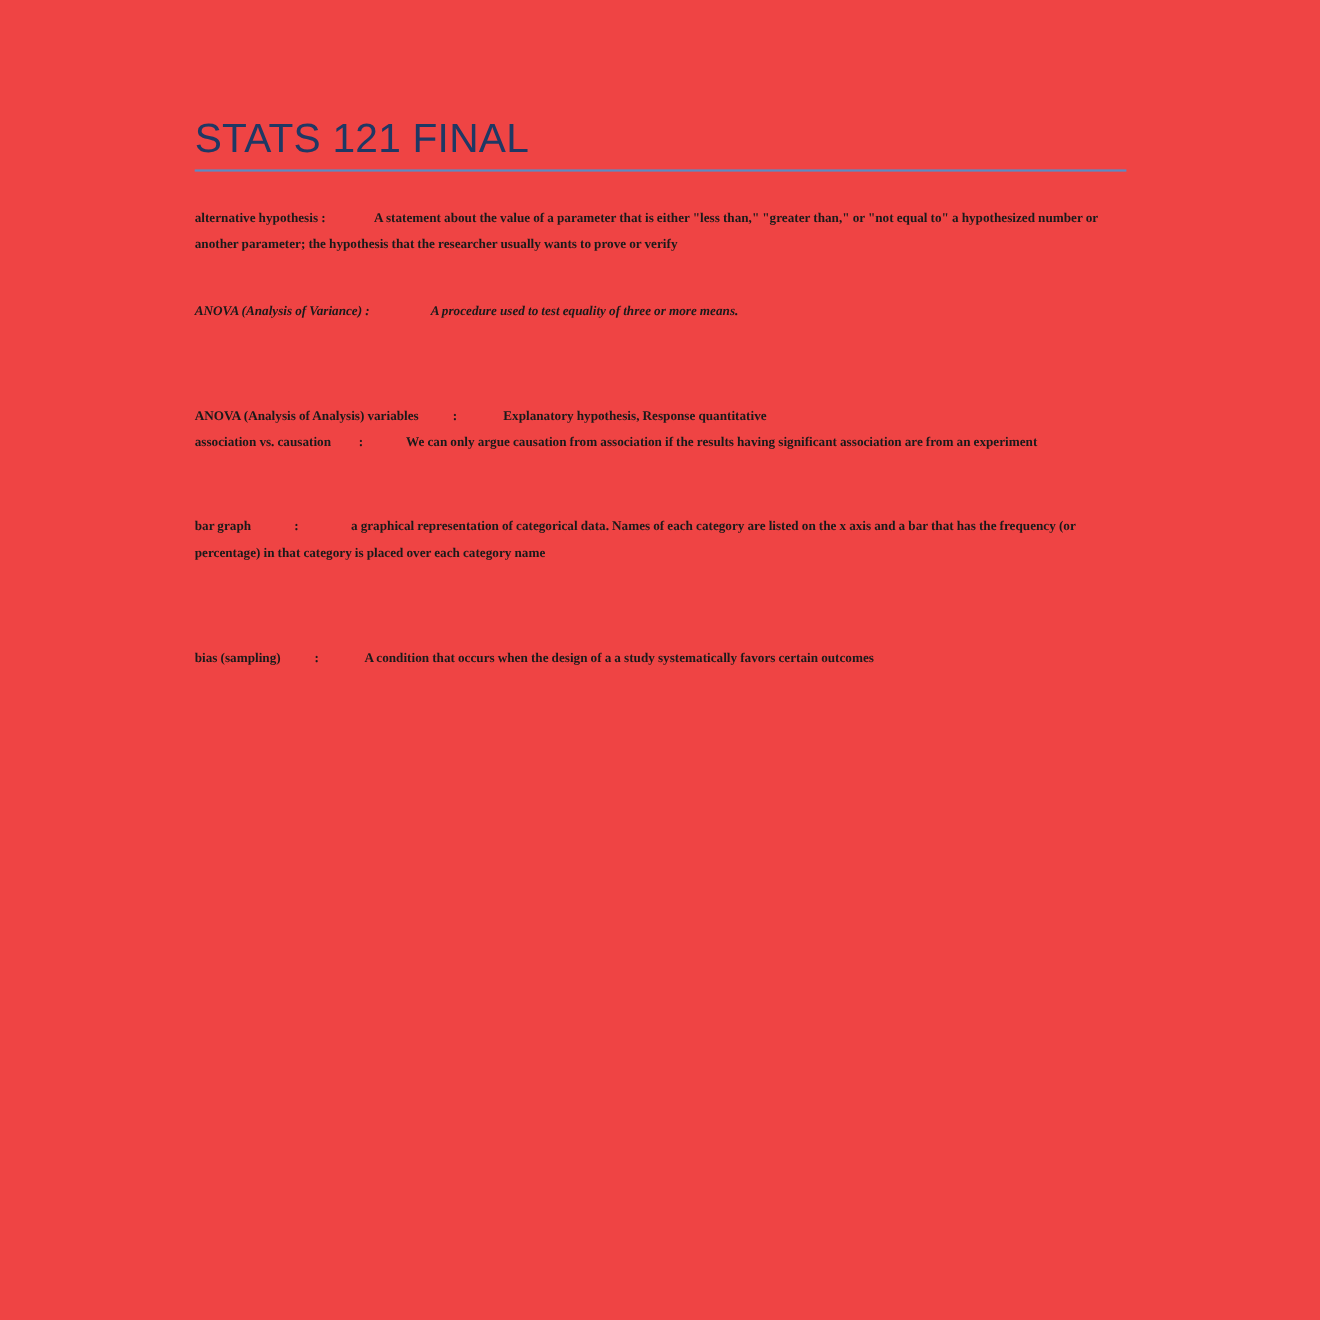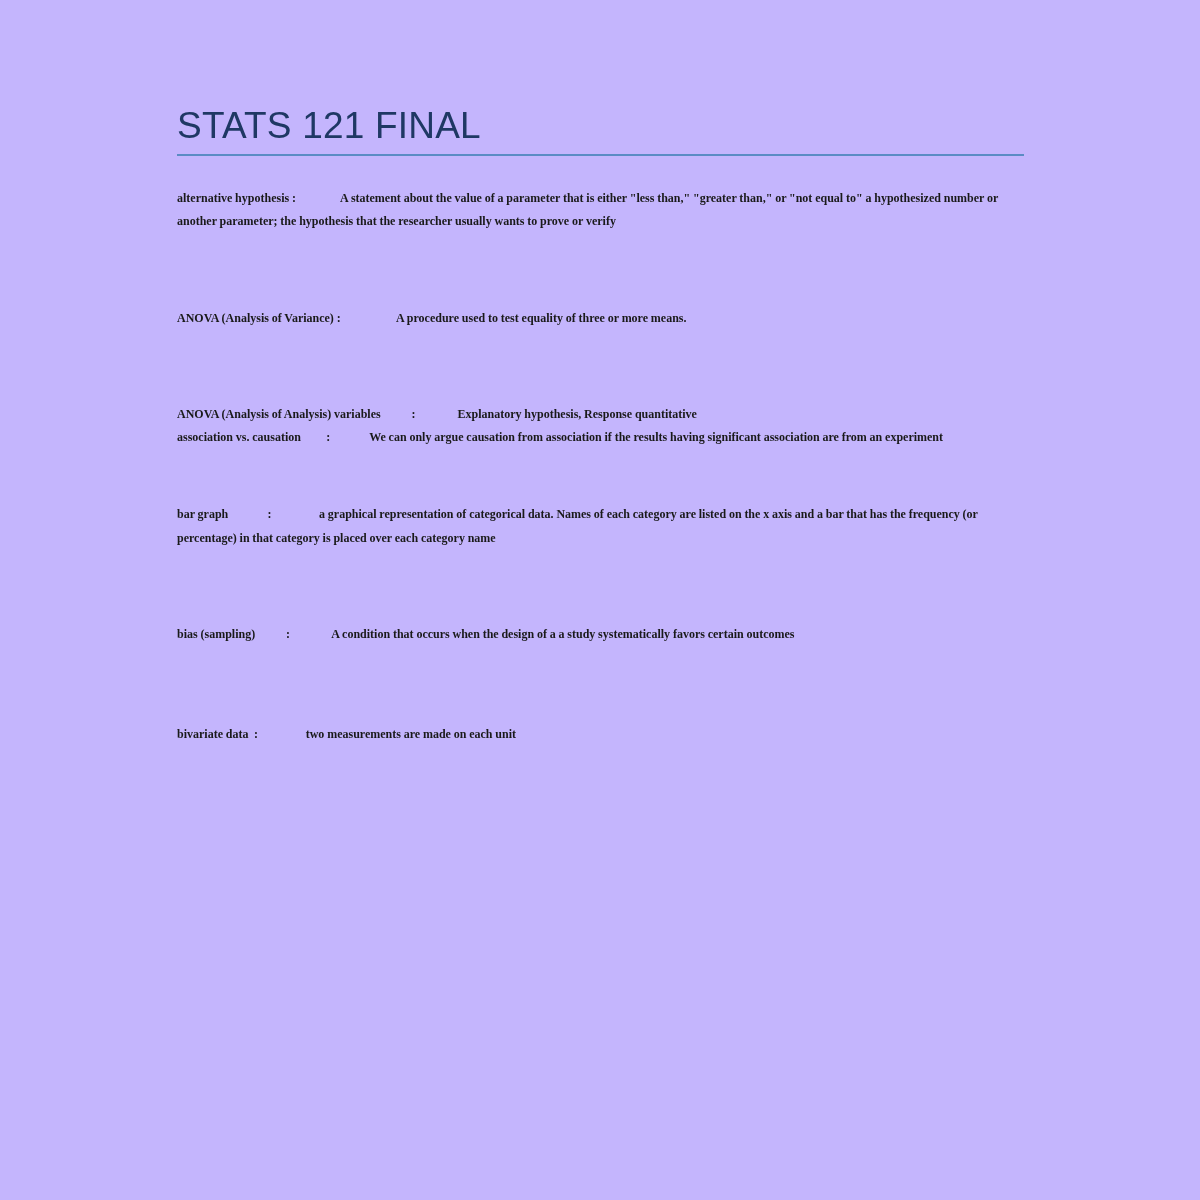--- a/index.html
+++ b/index.html
@@ -65,35 +65,35 @@
     font-size: 12px;
     line-height: 23.3px;
     color: #1a1a1a;
     font-weight: 600;
     text-align: left;
     word-spacing: -0.2px;
   }
 
   
   .entry-1 { margin-top: 31px; }
-  .entry-2 { margin-top: 73px; }
+  .entry-2 { margin-top: 37px; font-style: italic; }
   .entry-3 { margin-top: 73px; }
   .entry-4 { }
   .entry-5 { margin-top: 54px; }
   .entry-6 { margin-top: 73px; }
   .entry-7 { margin-top: 77px; }
 
   .term      { white-space: pre; }
   .separator { white-space: pre; }
   .definition{ }
 </style>
 </head>
 <body>
 
-<div class="page" style="background: #c4b5fd;">
+<div class="page" style="background: #ef4444;">
   <div class="doc">
 
     <h1 class="doc-title" style="color: rgb(31, 56, 100);">STATS 121 FINAL</h1>
 
     <hr class="title-rule" style="border-top-color: rgb(91, 139, 196);">
 
     <div class="glossary">
 
       <div class="entry entry-1" style="color: rgb(26, 26, 26);">
         <span class="term">alternative hypothesis</span><span class="separator"> :&nbsp;&nbsp;&nbsp;&nbsp;&nbsp;&nbsp;&nbsp;&nbsp;&nbsp;&nbsp;&nbsp;&nbsp;&nbsp;&nbsp;&nbsp; </span><span class="definition">A statement about the value of a parameter that is either "less than," "greater than," or "not equal to" a hypothesized number or another parameter; the hypothesis that the researcher usually wants to prove or verify</span>
@@ -112,19 +112,16 @@
       </div>
 
       <div class="entry entry-5" style="color: rgb(26, 26, 26);">
         <span class="term">bar graph</span><span class="separator">&nbsp;&nbsp;&nbsp;&nbsp;&nbsp;&nbsp;&nbsp;&nbsp;&nbsp;&nbsp;&nbsp;&nbsp;&nbsp;&nbsp;:&nbsp;&nbsp;&nbsp;&nbsp;&nbsp;&nbsp;&nbsp;&nbsp;&nbsp;&nbsp;&nbsp;&nbsp;&nbsp;&nbsp;&nbsp;&nbsp; </span><span class="definition">a graphical representation of categorical data. Names of each category are listed on the x axis and a bar that has the frequency (or percentage) in that category is placed over each category name</span>
       </div>
 
       <div class="entry entry-6" style="color: rgb(26, 26, 26);">
         <span class="term">bias (sampling)</span><span class="separator">&nbsp;&nbsp;&nbsp;&nbsp;&nbsp;&nbsp;&nbsp;&nbsp;&nbsp;&nbsp;&nbsp;:&nbsp;&nbsp;&nbsp;&nbsp;&nbsp;&nbsp;&nbsp;&nbsp;&nbsp;&nbsp;&nbsp;&nbsp;&nbsp;&nbsp; </span><span class="definition">A condition that occurs when the design of a a study systematically favors certain outcomes</span>
       </div>
 
-      <div class="entry entry-7" style="color: rgb(26, 26, 26);">
-        <span class="term">bivariate data</span><span class="separator">&nbsp;&nbsp;:&nbsp;&nbsp;&nbsp;&nbsp;&nbsp;&nbsp;&nbsp;&nbsp;&nbsp;&nbsp;&nbsp;&nbsp;&nbsp;&nbsp;&nbsp;&nbsp; </span><span class="definition">two measurements are made on each unit</span>
-      </div>
 
     </div>
   </div>
 </div>
 
 </body></html>

